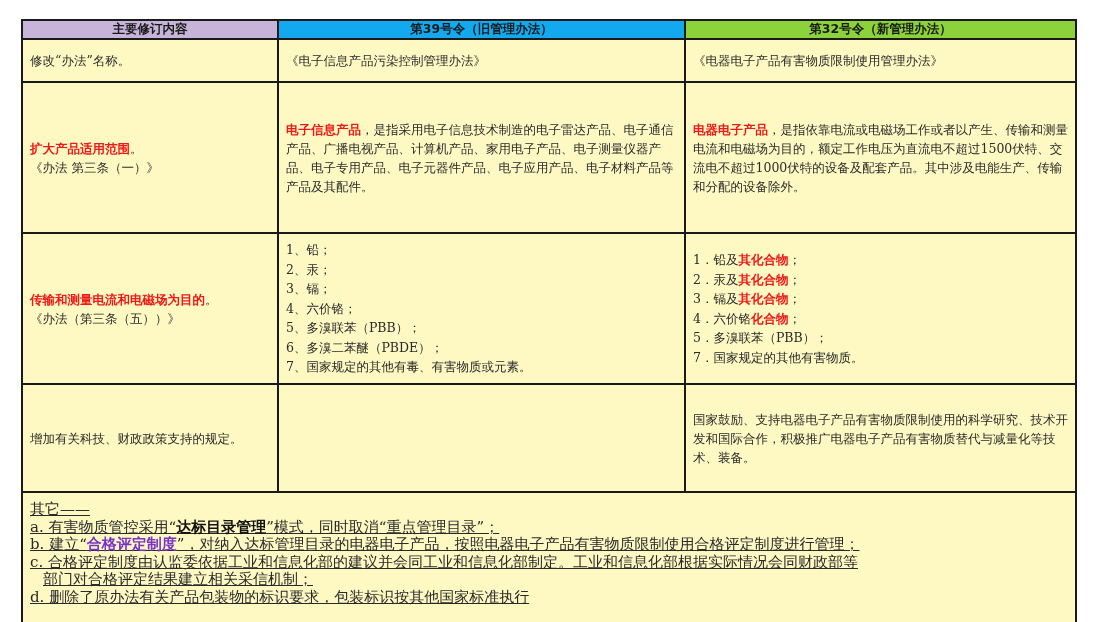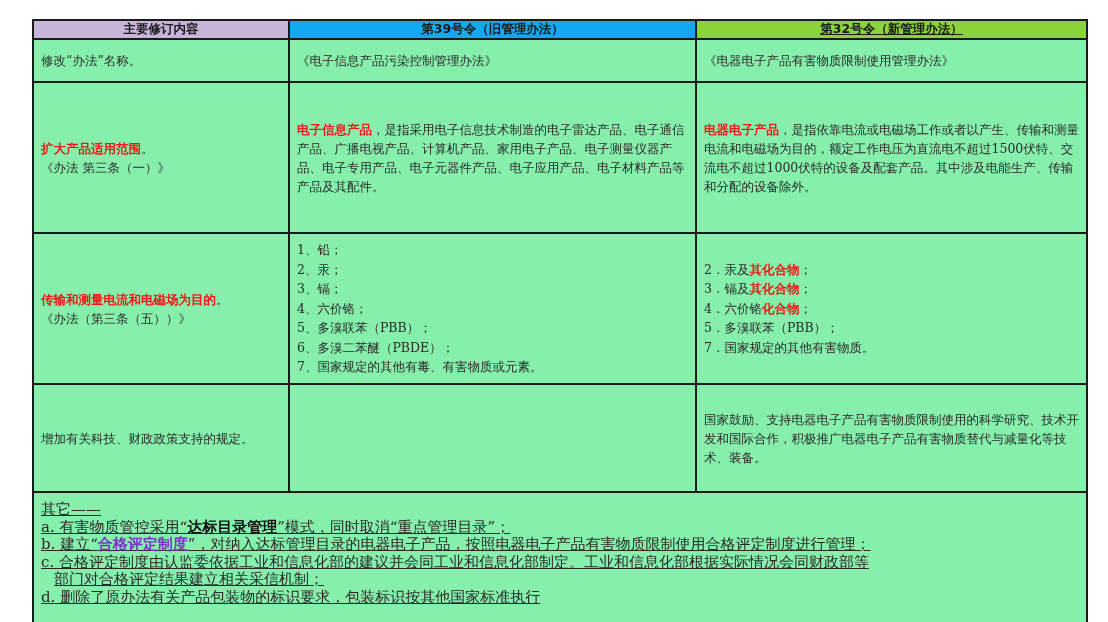--- a/index.html
+++ b/index.html
@@ -2,36 +2,36 @@
 <html><head>
 <meta charset="utf-8">
 <style>
   html, body { margin: 0; padding: 0; background: #ffffff; }
   body {
     width: 1108px; height: 622px; position: relative; overflow: hidden;
     font-family: "DejaVu Serif", "Liberation Serif", serif;
     color: #222;
   }
   .sheet {
-    position: absolute; left: 32px; top: 19px; width: 1056px; height: 603px;
+    position: absolute; left: 21px; top: 19px; width: 1056px; height: 603px;
     border-left: 2px solid #1a1a1a; border-right: 2px solid #1a1a1a; border-top: 2px solid #1a1a1a;
     box-sizing: border-box;
-    background: #86efac;
+    background: #fef9c3;
   }
   .row { position: absolute; left: 0; width: 1052px; border-bottom: 2px solid #1a1a1a; box-sizing: border-box; }
   .cell { position: absolute; top: 0; bottom: 0; box-sizing: border-box; }
   .c1 { left: 0; width: 256px; border-right: 2px solid #1a1a1a; }
   .c2 { left: 256px; width: 407px; border-right: 2px solid #1a1a1a; }
   .c3 { left: 663px; width: 389px; }
 
   .hdr { top: 0; height: 19px; }
   .hdr .cell { display: flex; align-items: center; justify-content: center; font-family: "DejaVu Sans", sans-serif; font-weight: bold; font-size: 12.5px; color: #1a1a1a; }
   .hdr .c1 { background: #c6b5d9; }
   .hdr .c2 { background: #12a9ee; }
-  .hdr .c3 { background: #8cd23a; text-decoration: underline; }
+  .hdr .c3 { background: #8cd23a; }
 
   .r1 { top: 19px; height: 43px; }
   .r2 { top: 62px; height: 151px; }
   .r3 { top: 213px; height: 151px; }
   .r4 { top: 364px; height: 108px; }
   .r5 { top: 472px; height: 131px; border-bottom: none; }
 
   .txt { font-size: 12.5px; line-height: 19px; color: #2a2a2a; }
   .pad { padding: 0 7px; }
   .vc { display: flex; flex-direction: column; justify-content: center; }
@@ -91,20 +91,21 @@
         <li>2、汞；</li>
         <li>3、镉；</li>
         <li>4、六价铬；</li>
         <li>5、多溴联苯（PBB）；</li>
         <li>6、多溴二苯醚（PBDE）；</li>
         <li>7、国家规定的其他有毒、有害物质或元素。</li>
       </ul>
     </div>
     <div class="cell c3 txt pad vc">
       <ul class="list">
+        <li><span>1．铅及</span><span class="red">其化合物</span><span>；</span></li>
         <li><span>2．汞及</span><span class="red">其化合物</span><span>；</span></li>
         <li><span>3．镉及</span><span class="red">其化合物</span><span>；</span></li>
         <li><span>4．六价铬</span><span class="red">化合物</span><span>；</span></li>
         <li><span>5．多溴联苯（PBB）；</span></li>
         <li><span>7．国家规定的其他有害物质。</span></li>
       </ul>
     </div>
   </div>
 
   <div class="row r4">

